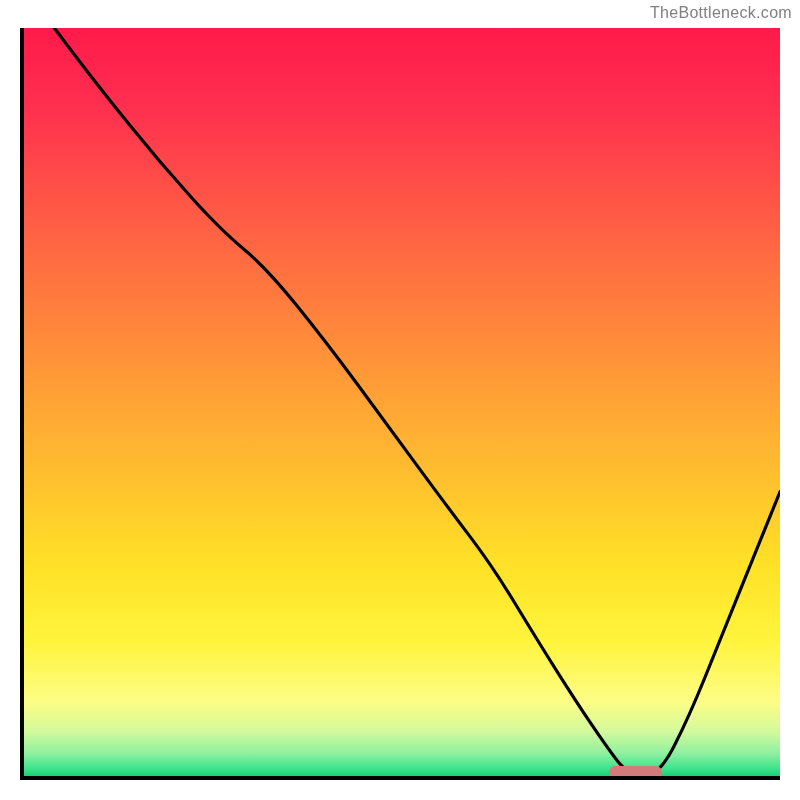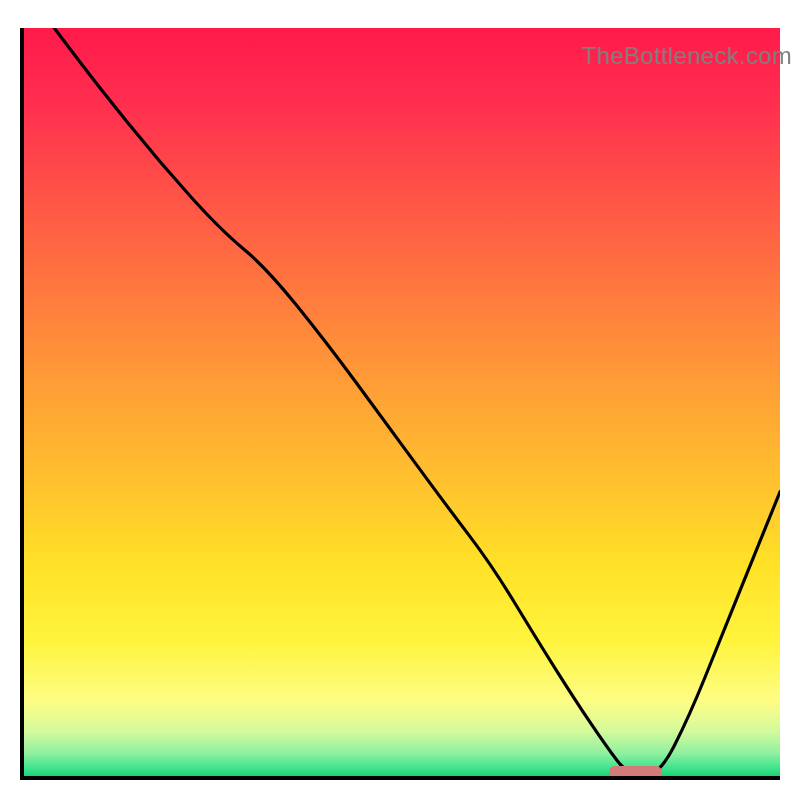--- a/index.html
+++ b/index.html
@@ -13,25 +13,24 @@
   .canvas {
     position: relative;
     width: 800px;
     height: 800px;
   }
   .watermark {
     position: absolute;
     top: 4px;
     right: 8px;
     color: #808080;
-    font-size: 24px;
+    font-size: 16px;
     font-weight: 500;
     letter-spacing: 0.3px;
     z-index: 10;
-    margin-top: 38px;
   }
   .plot-frame {
     position: absolute;
     left: 20px;
     top: 28px;
     width: 760px;
     height: 752px;
     border-left: 4px solid #000;
     border-bottom: 4px solid #000;
     box-sizing: border-box;

